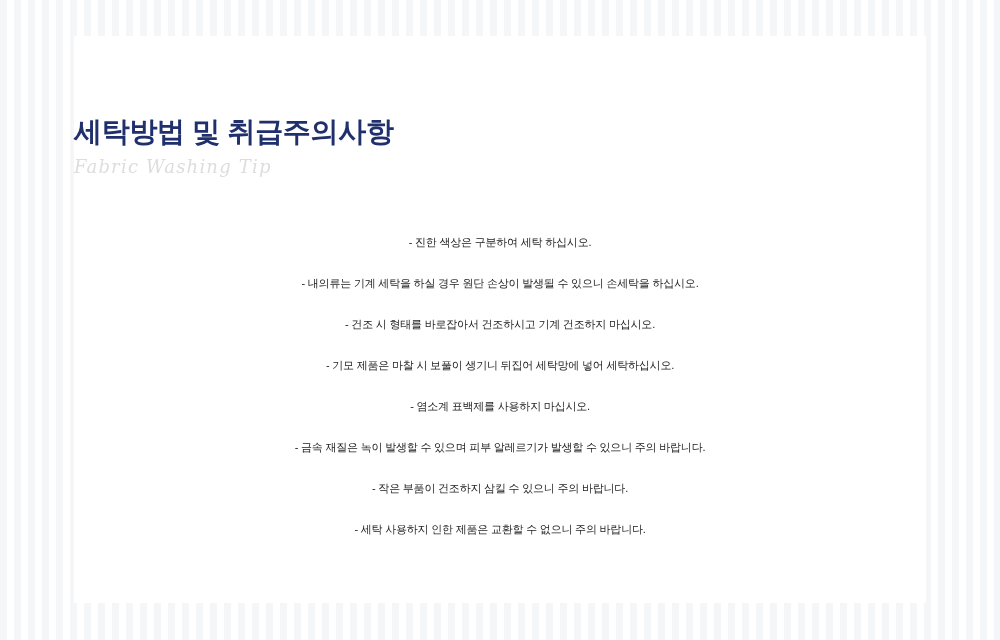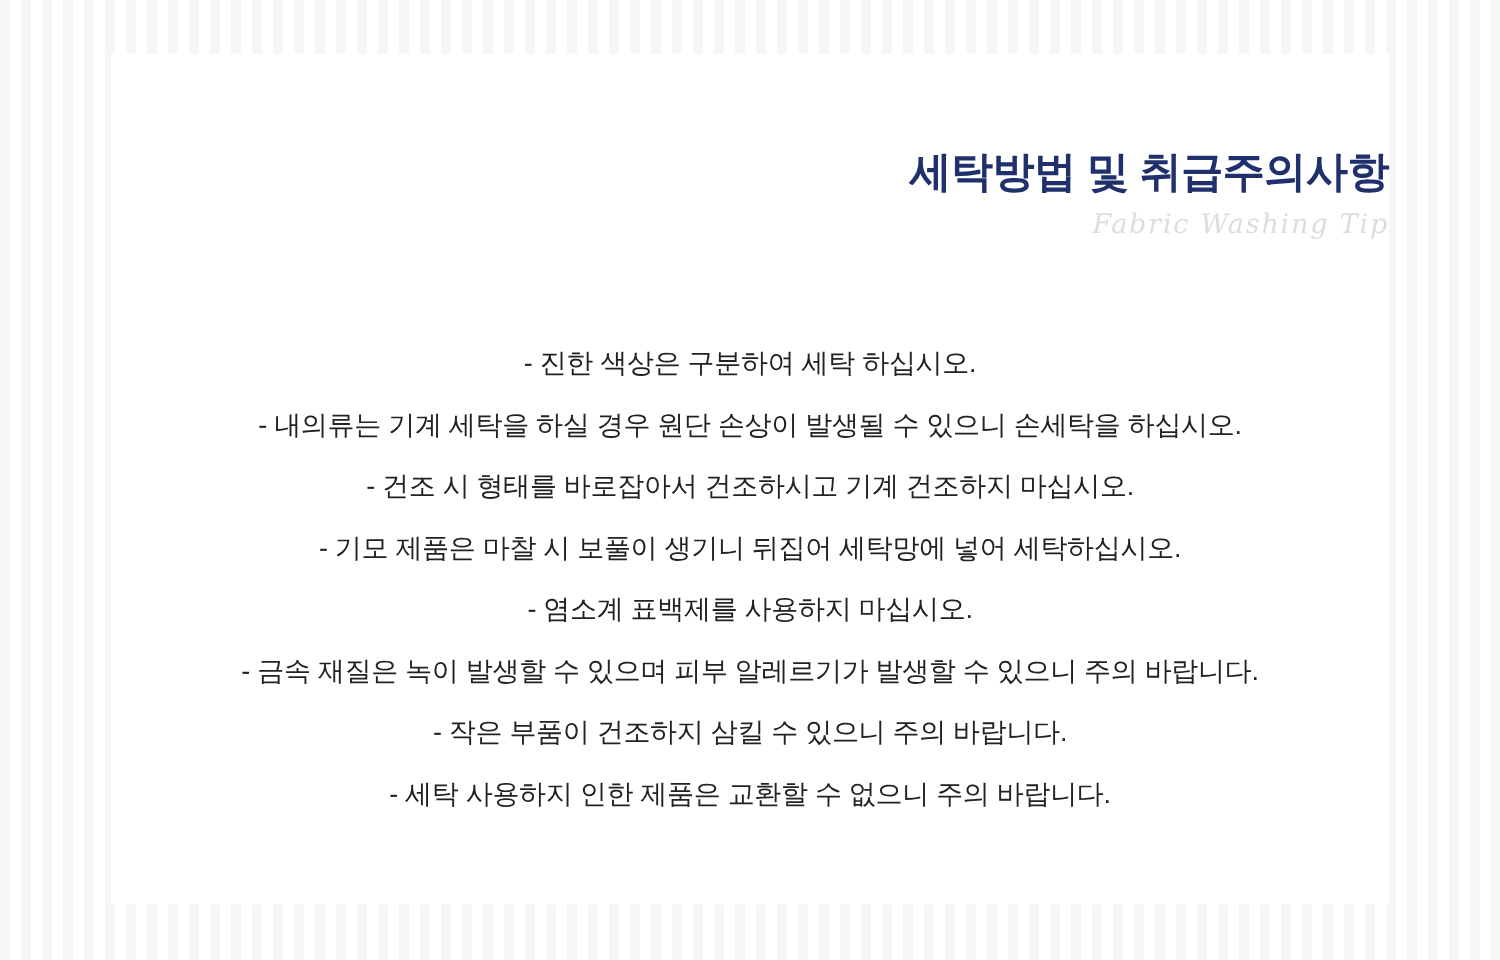--- a/index.html
+++ b/index.html
@@ -37,23 +37,23 @@
     width: 852px;
     height: 567px;
     background: #ffffff;
     box-sizing: border-box;
   }
 
   
   .header {
     position: absolute;
     left: 0;
-    top: 0;
+    top: 17px;
     width: 852px;
-    text-align: right;
+    text-align: left;
   }
   .title {
     margin: 0;
     padding-top: 62px;
     font-size: 28px;
     font-weight: 700;
     letter-spacing: -0.3px;
     color: #20306d;
     line-height: 1.2;
     white-space: nowrap;
@@ -73,21 +73,21 @@
 
   
   .notes {
     position: absolute;
     left: 0;
     top: 186px;
     width: 852px;
     text-align: center;
   }
   .note-line {
-    font-size: 18px;
+    font-size: 11px;
     font-weight: 400;
     color: #222222;
     line-height: 41px;
     letter-spacing: -0.2px;
     white-space: nowrap;
   }
 </style>
 </head>
 <body>
 

